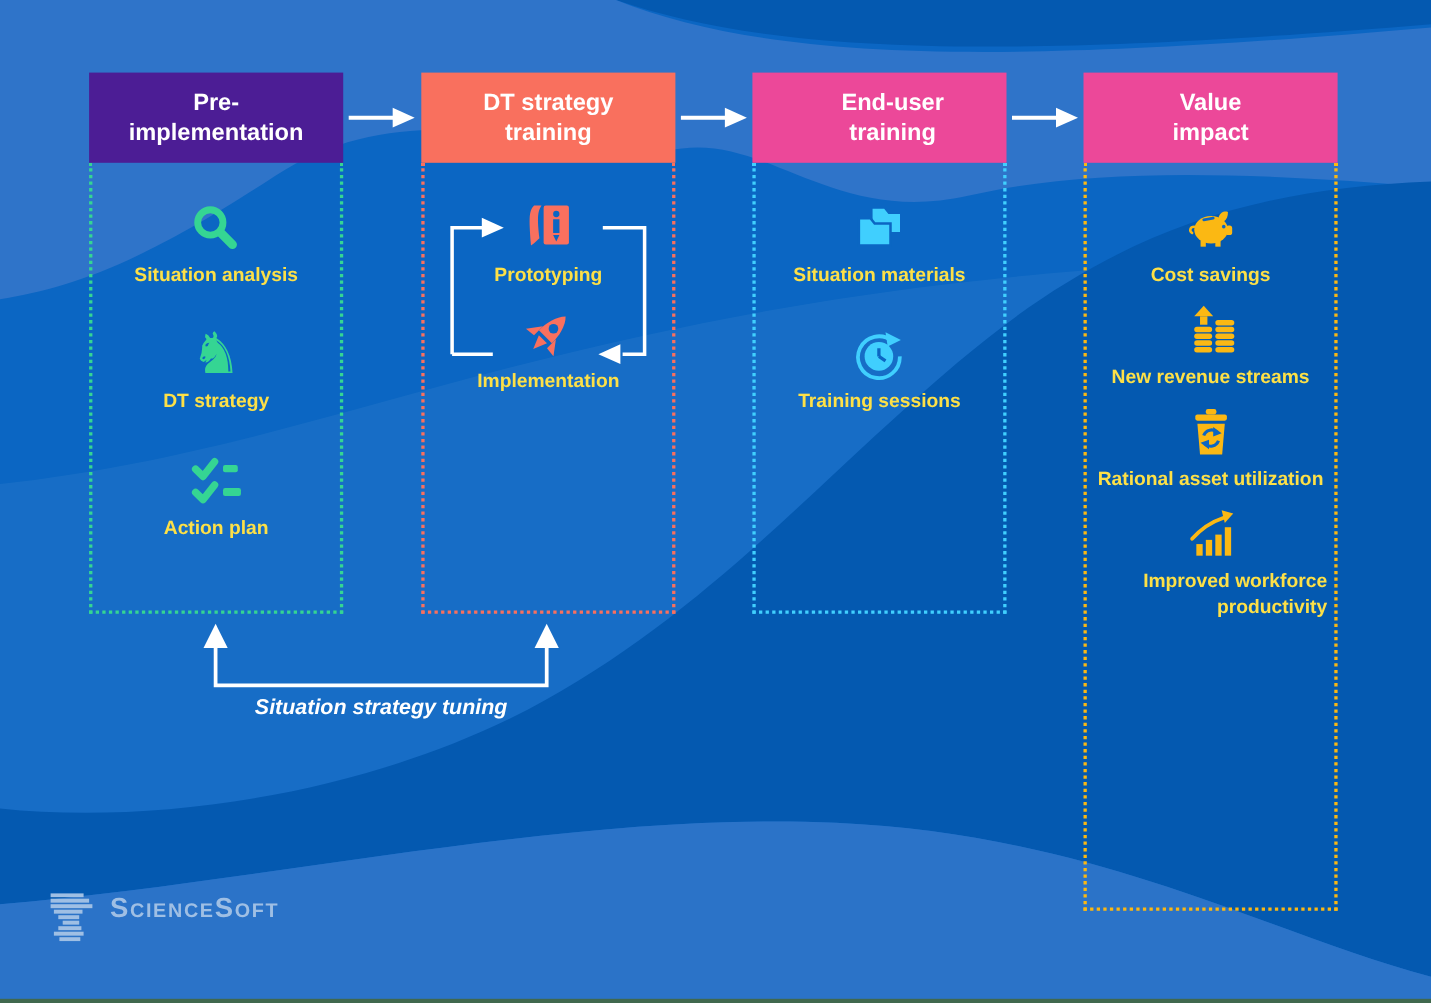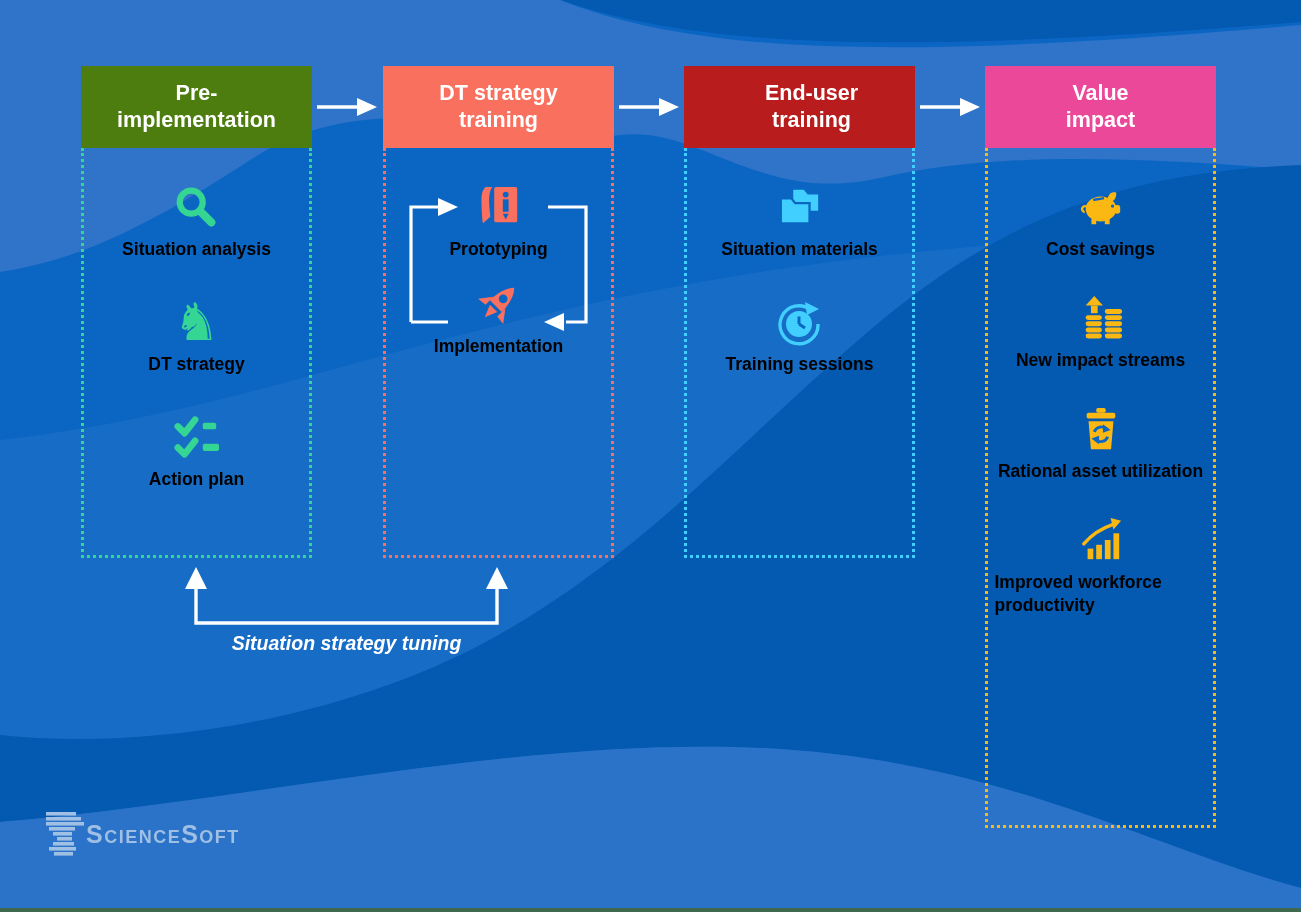--- a/index.html
+++ b/index.html
@@ -11,42 +11,42 @@
   .column{position:absolute;width:231px;}
   .col-header{
     height:82px;display:flex;flex-direction:column;justify-content:center;align-items:center;
     color:#fff;font-weight:700;font-size:21.5px;line-height:27px;text-align:center;
   }
   .col-body{
     position:relative;box-sizing:border-box;width:231px;
     border:3px dotted;border-top:none;
     display:flex;flex-direction:column;align-items:center;padding-top:36px;
   }
-  .col-1 .col-header{background:#4d7c0f;}
+  .col-1 .col-header{background:#4c1d95;}
   .col-1 .col-body{border-color:#35D593;height:410px;gap:38px;}
   .col-2 .col-header{background:#F9705E;}
   .col-2 .col-body{border-color:#F9705E;height:410px;gap:20px;}
-  .col-3 .col-header{background:#b91c1c;padding-left:24px;}
+  .col-3 .col-header{background:#ec4899;padding-left:24px;}
   .col-3 .col-body{border-color:#40CFFE;height:410px;gap:38px;}
   .col-4 .col-header{background:#ec4899;}
-  .col-4 .col-body{border-color:#FBB813;height:680px;gap:34px;}
+  .col-4 .col-body{border-color:#FBB813;height:680px;gap:16px;}
   .item{display:flex;flex-direction:column;align-items:center;}
   .item-icon{height:46px;display:flex;align-items:center;justify-content:center;margin-bottom:8px;}
   .item-label{
-    color:#000000;font-weight:700;font-size:17.5px;line-height:23px;text-align:left;max-width:212px;
+    color:#fde047;font-weight:700;font-size:17.5px;line-height:23px;text-align:right;max-width:212px;
   }
   .glyph-knight{font-family:"DejaVu Sans",sans-serif;font-size:52px;line-height:46px;color:#35D593;}
   .flow-arrow{position:absolute;top:96px;width:64px;height:22px;}
   .loop-svg{position:absolute;left:0;top:0;width:231px;height:260px;pointer-events:none;}
   #feedback-arrow{position:absolute;left:181px;top:565px;width:331px;height:62px;}
   #feedback-label{
     position:absolute;left:181px;top:632px;width:331px;text-align:center;
     color:#fff;font-weight:700;font-style:italic;font-size:19.5px;
   }
-  #logo{position:absolute;left:45px;top:812px;display:flex;align-items:center;gap:1px;}
+  #logo{position:absolute;left:45px;top:812px;display:flex;gap:15px;}
   #logo-text{
     color:#9FBFE4;font-weight:700;font-size:25px;letter-spacing:1.5px;
     font-variant:small-caps;
   }
   #bottom-strip{position:absolute;left:0;bottom:0;width:1301px;height:4px;background:#40684E;}
 </style>
 </head>
 <body>
 
 <div id="stage">
@@ -212,21 +212,21 @@
             <rect x="8" y="27.4" width="17" height="5.2" rx="2.6" fill="#FBB813"></rect>
             <rect x="8" y="33.8" width="17" height="5.2" rx="2.6" fill="#FBB813"></rect>
             <rect x="8" y="40.2" width="17" height="5.2" rx="2.6" fill="#FBB813"></rect>
             <rect x="28" y="14.6" width="18" height="5.2" rx="2.6" fill="#FBB813"></rect>
             <rect x="28" y="21" width="18" height="5.2" rx="2.6" fill="#FBB813"></rect>
             <rect x="28" y="27.4" width="18" height="5.2" rx="2.6" fill="#FBB813"></rect>
             <rect x="28" y="33.8" width="18" height="5.2" rx="2.6" fill="#FBB813"></rect>
             <rect x="28" y="40.2" width="18" height="5.2" rx="2.6" fill="#FBB813"></rect>
           </svg>
         </div>
-        <div class="item-label">New impact streams</div>
+        <div class="item-label">New revenue streams</div>
       </div>
       <div class="item">
         <div class="item-icon">
           <svg width="46" height="46" viewBox="0 0 48 48">
             <rect x="19" y="2" width="10" height="5" rx="2" fill="#FBB813"></rect>
             <rect x="9" y="7" width="30" height="6" rx="2" fill="#FBB813"></rect>
             <path d="M11,16 L37,16 L34.5,45 L13.5,45 Z" fill="#FBB813"></path>
             <path d="M17,27 A8,8 0 0 1 30,24" fill="none" stroke="#0B66C3" stroke-width="3"></path>
             <polygon points="26,19 34,25 26,28" fill="#0B66C3"></polygon>
             <path d="M31,32 A8,8 0 0 1 18,35" fill="none" stroke="#0B66C3" stroke-width="3"></path>

